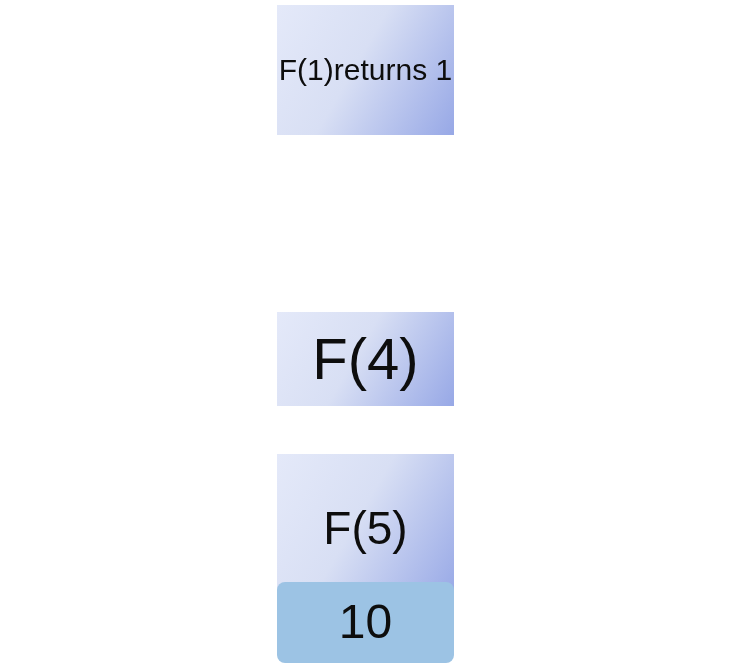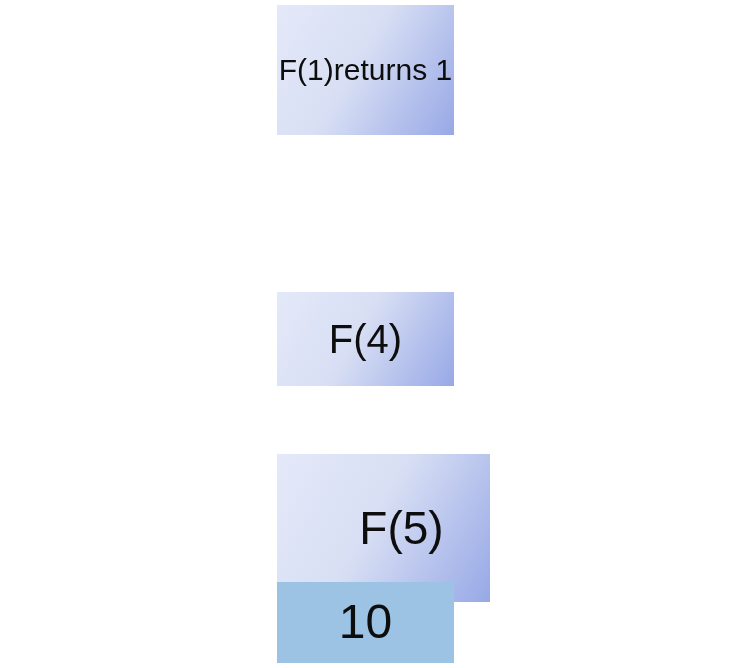--- a/index.html
+++ b/index.html
@@ -32,48 +32,48 @@
   .frame.gradient {
     background: linear-gradient(
       120deg,
       var(--frame-gradient-light, #e4e9f9) 0%,
       var(--frame-gradient-mid, #d8dff4) 45%,
       var(--frame-gradient-dark, #97a8e6) 100%
     );
   }
   .frame.solid {
     background: var(--result-fill, #9cc3e4);
+    border-radius: 8px;
   }
   .frame .line {
     display: block;
   }
   #frame-f1 {
     top: 5px;
     height: 130px;
     font-size: 30px;
     line-height: 1.38;
   }
   #frame-f3 {
     top: 154px;
     height: 131px;
     font-size: 33px;
     line-height: 1.38;
   }
   #frame-f4 {
-    top: 292px;
+    top: 312px;
     height: 94px;
-    font-size: 40px;
+    font-size: 58px;
     line-height: 1.1;
   }
   #frame-f5 {
     top: 454px;
     height: 148px;
     font-size: 46px;
     line-height: 1.1;
-    padding-left: 36px;
   }
   #frame-result {
     top: 582px;
     height: 81px;
     font-size: 48px;
     line-height: 1.05;
   }
 </style>
 </head>
 <body style="background: rgb(255, 255, 255);">

